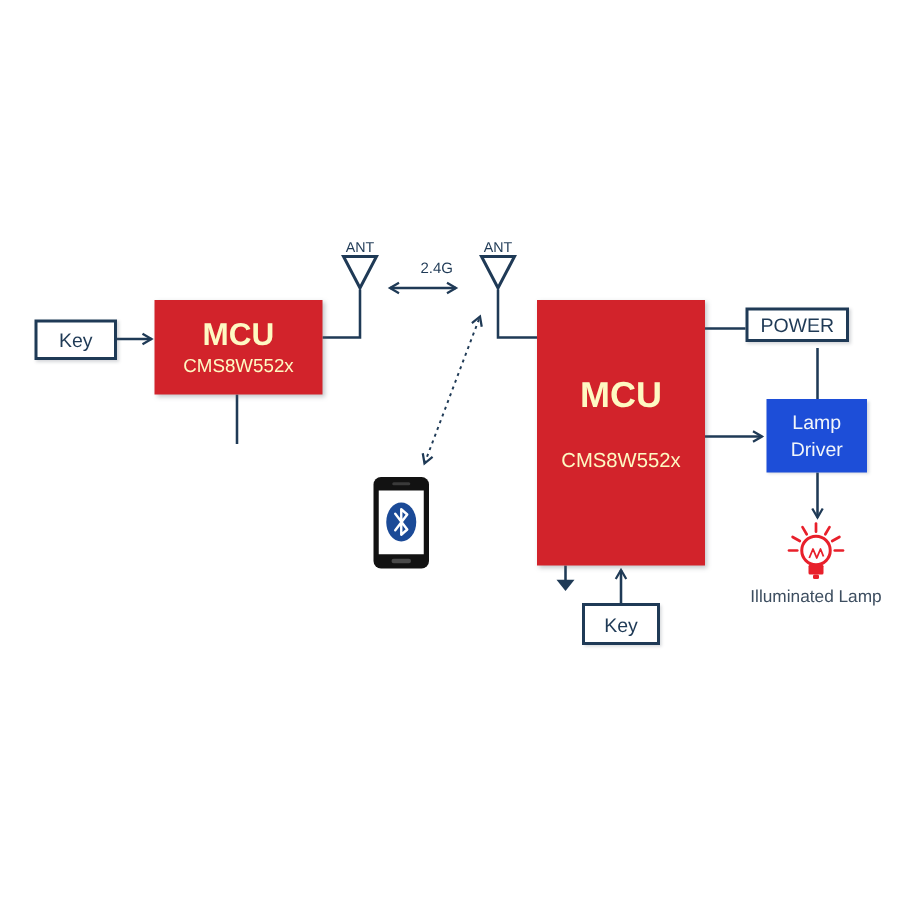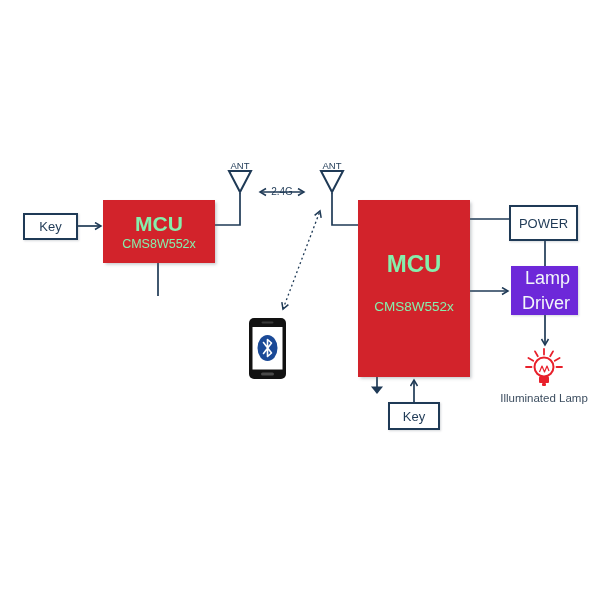--- a/index.html
+++ b/index.html
@@ -7,26 +7,26 @@
     position:relative;width:600px;height:600px;background:#ffffff;overflow:hidden;
     font-family:"Liberation Sans", sans-serif;color:#1f3a56;
   }
   .layer{position:absolute;left:0;top:0;}
   .box{
     position:absolute;box-sizing:border-box;border:2px solid #1f3a56;background:#ffffff;
     display:flex;align-items:center;justify-content:center;
     font-size:13px;color:#1f3a56;box-shadow:1px 1px 2px rgba(90,100,110,0.25);
   }
   .box.red{
-    background:#d2232b;border:none;color:#86efac;flex-direction:column;
+    background:#d2232b;border:none;color:#fef9c3;flex-direction:column;
     box-shadow:1.5px 1.5px 3px rgba(90,100,110,0.35);
   }
   .box.navy{
-    background:#6d28d9;border:none;color:#f2f6fa;text-align:right;
-    font-size:18px;line-height:1.35;
+    background:#1d4ed8;border:none;color:#f2f6fa;text-align:center;
+    font-size:13px;line-height:1.35;
   }
   .mcu-title{font-weight:bold;font-size:21px;line-height:1;}
   .mcu-part{font-weight:normal;font-size:12.5px;line-height:1;margin-top:4px;}
   .mcu-right{justify-content:flex-start;padding-top:52px;}
   .mcu-right .mcu-title{font-size:24px;}
   .mcu-right .mcu-part{font-size:13.5px;margin-top:24px;}
   .tag{
     position:absolute;text-align:center;font-size:9.5px;color:#1f3a56;
   }
   .tag.rf{font-size:10px;}
@@ -105,30 +105,30 @@
   </div>
 
   <div class="box red" style="left:103px;top:200px;width:112px;height:63px;">
     <div class="mcu-title">MCU</div>
     <div class="mcu-part">CMS8W552x</div>
   </div>
 
 
   <div class="tag" style="left:225px;top:160px;width:30px;">ANT</div>
 
-  <div class="tag rf" style="left:262px;top:186px;width:40px;">2.4G</div>
+  <div class="tag rf" style="left:262px;top:174px;width:40px;text-align:right;">2.4G</div>
 
   <div class="tag" style="left:317px;top:160px;width:30px;">ANT</div>
 
   <div class="box red mcu-right" style="left:358px;top:200px;width:112px;height:177px;">
     <div class="mcu-title">MCU</div>
     <div class="mcu-part">CMS8W552x</div>
   </div>
 
-  <div class="box" style="left:509px;top:205px;width:69px;height:36px;">
+  <div class="box" style="left:497px;top:205px;width:69px;height:23px;">
     <span>POWER</span>
   </div>
 
   <div class="box navy" style="left:511px;top:266px;width:67px;height:49px;padding:0 8px;">
     <span>Lamp Driver</span>
   </div>
 
   <div class="box" style="left:388px;top:402px;width:52px;height:28px;">
     <span>Key</span>
   </div>

